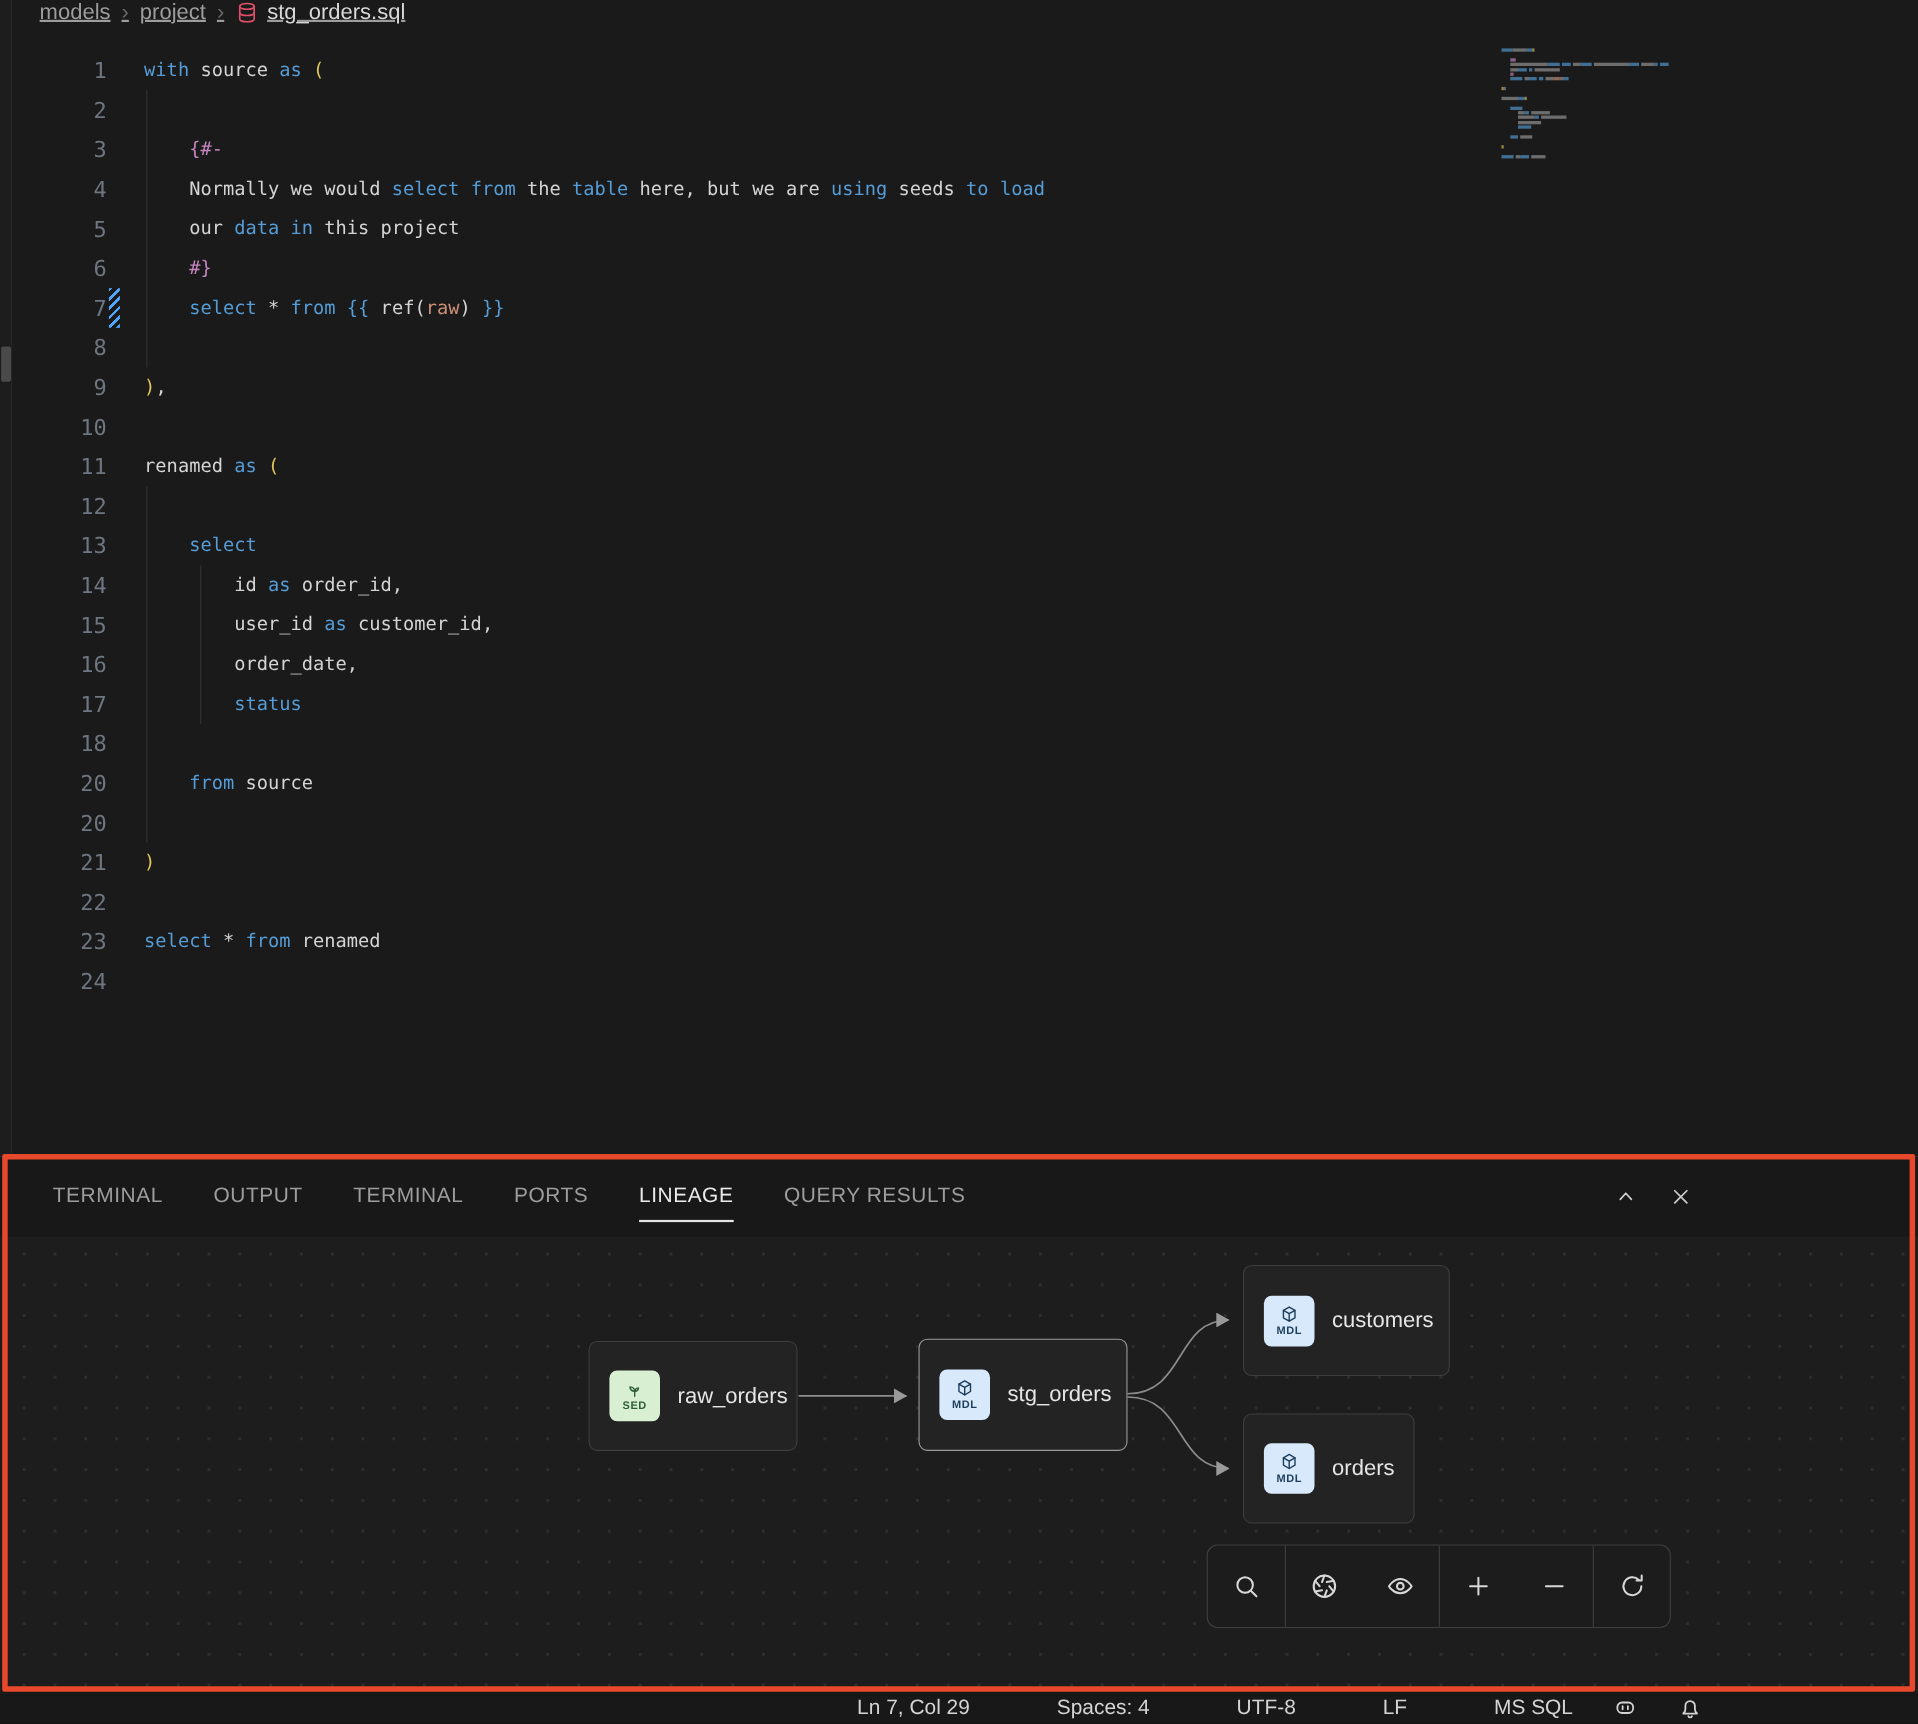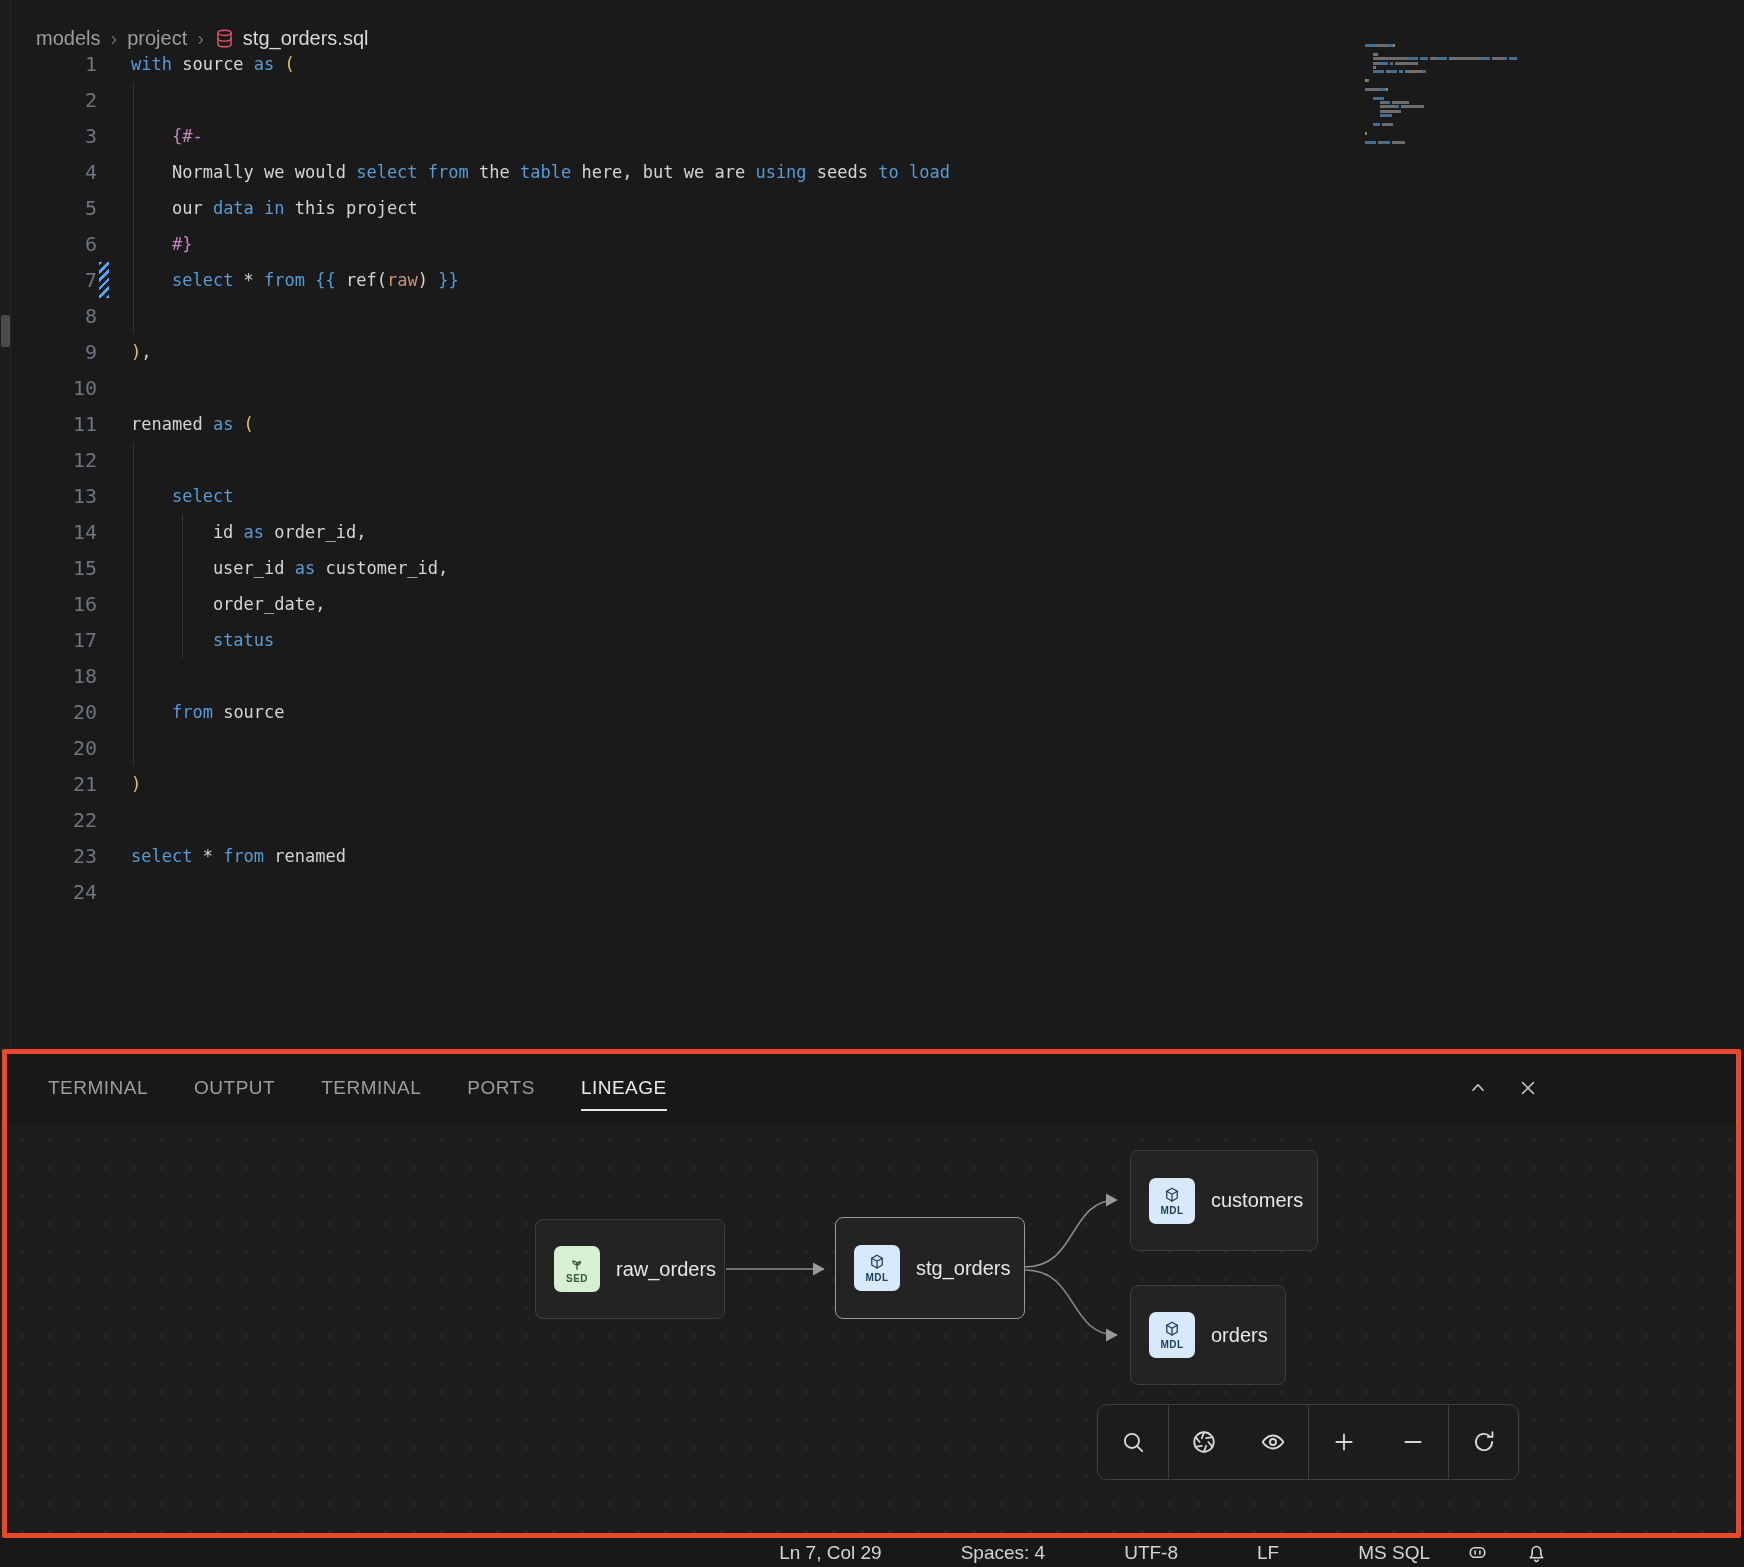--- a/index.html
+++ b/index.html
@@ -11,21 +11,21 @@
     overflow: hidden;
     font-family: "Liberation Sans", sans-serif;
     color: #d4d4d4;
   }
 
   
   #editor { position:absolute; left:0; top:0; width:1744px; height:1051px; background:#1a1a1a; }
   #activity-sliver { position:absolute; left:0; top:0; width:11px; height:1051px; background:#1d1d1d; border-right:1px solid #262626; }
   #sliver-handle { position:absolute; left:1px; top:315px; width:9px; height:32px; background:#4a4a4a; border-radius:2px; }
 
-  #breadcrumb { position:absolute; left:36px; top:0; height:50px; display:flex; align-items:flex-end; gap:10px; font-size:20px; color:#9d9d9d; }
+  #breadcrumb { position:absolute; left:36px; top:0; height:50px; display:flex; align-items:flex-start; gap:10px; font-size:20px; color:#9d9d9d;text-decoration:underline; }
   #breadcrumb .crumb { cursor:pointer; }
   #breadcrumb .sep { color:#6b6b6b; font-size:20px; }
   #breadcrumb .file { color:#d8d8d8; display:flex; align-items:center; gap:8px; }
 
   #gutter { position:absolute; left:0; top:46px; width:97px; }
   #gutter .ln { height:36px; line-height:36px; text-align:right; color:#6e7681;
     font-family:"DejaVu Sans Mono", monospace; font-size:20px; }
   #gutter-marker { position:absolute; left:99px; top:262px; width:10px; height:36px;
     background: repeating-linear-gradient(135deg, #4fa8ff 0 2.5px, rgba(0,0,0,0) 2.5px 6px); }
 
@@ -172,20 +172,21 @@
       </div>
   </div>
 
   <div id="panel">
     <div id="panel-tabs">
         <div class="ptab">TERMINAL</div>
         <div class="ptab">OUTPUT</div>
         <div class="ptab">TERMINAL</div>
         <div class="ptab">PORTS</div>
         <div class="ptab active">LINEAGE</div>
+        <div class="ptab">QUERY RESULTS</div>
       </div>
     <div id="panel-actions">
         <div class="pa">
           <svg class="ic" viewBox="0 0 24 24" style="width:22px;height:22px">
             <path d="M6.5 14.5 L12 8.5 L17.5 14.5" fill="none" stroke="currentColor" stroke-width="1.7" stroke-linecap="round" stroke-linejoin="round"></path>
           </svg>
         </div>
         <div class="pa">
           <svg class="ic" viewBox="0 0 24 24" style="width:22px;height:22px">
             <path d="M6 6 L18 18 M18 6 L6 18" fill="none" stroke="currentColor" stroke-width="1.7" stroke-linecap="round" stroke-linejoin="round"></path>

